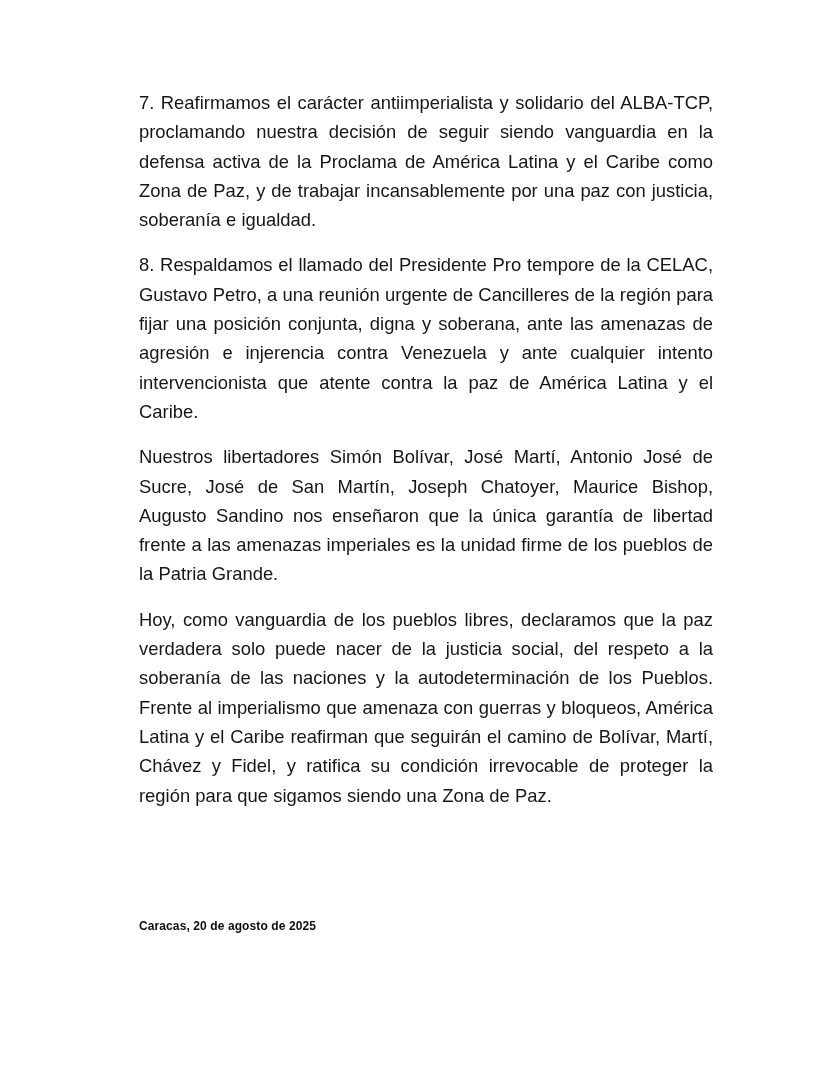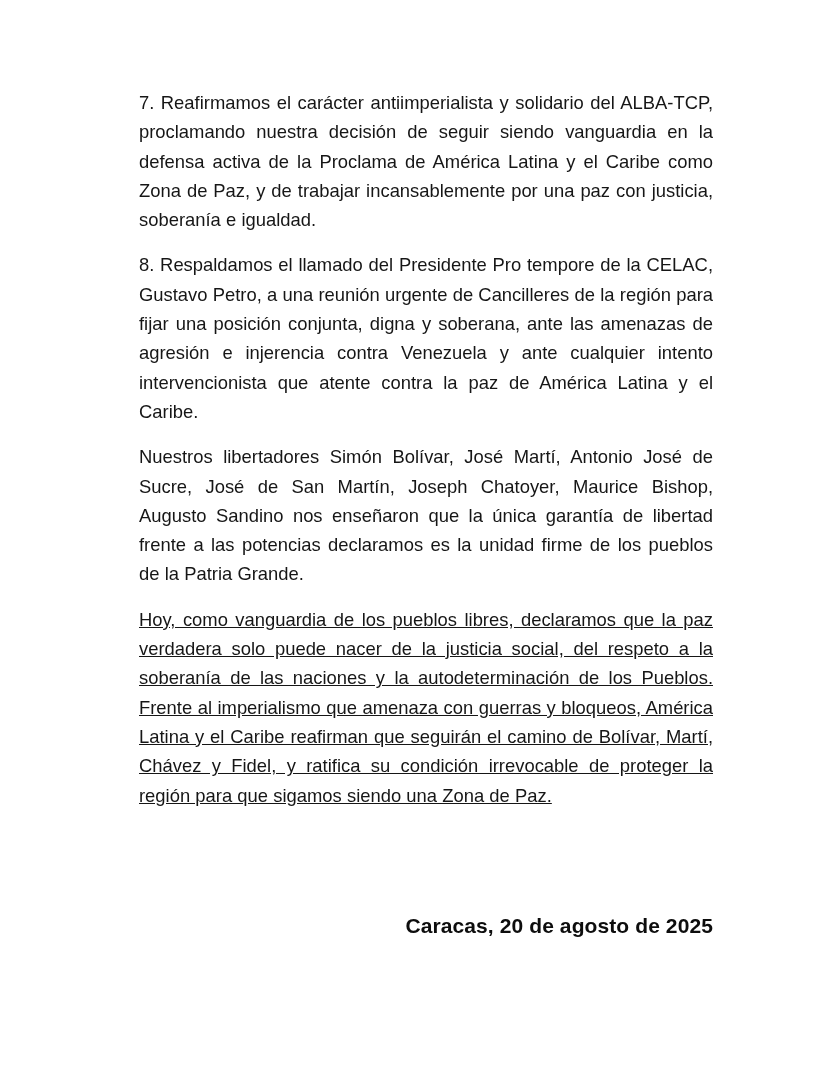--- a/index.html
+++ b/index.html
@@ -33,54 +33,52 @@
     text-align: justify;
     text-justify: inter-word;
     margin: 0 0 16px 0;
     -webkit-hyphens: none;
     hyphens: none;
     word-spacing: 0.1px;
   }
 
   .para:last-of-type {
     margin-bottom: 16px;
-    text-decoration: underline;
   }
 
   .signature-block {
     position: absolute;
     left: 139px;
     top: 913px;
     width: 574px;
   }
 
   .signature {
     font-family: "Liberation Sans", sans-serif;
-    font-size: 21px;
+    font-size: 12px;
     line-height: 26px;
     font-weight: bold;
     color: #0d0d0d;
-    text-align: right;
     margin: 0;
     letter-spacing: 0.1px;
   }
 </style>
 </head>
 <body>
 
 <div class="page">
 
   <div class="doc-body">
 
     <p class="para">7. Reafirmamos el carácter antiimperialista y solidario del ALBA-TCP, proclamando nuestra decisión de seguir siendo vanguardia en la defensa activa de la Proclama de América Latina y el Caribe como Zona de Paz, y de trabajar incansablemente por una paz con justicia, soberanía e igualdad.</p>
 
     <p class="para">8. Respaldamos el llamado del Presidente Pro tempore de la CELAC, Gustavo Petro, a una reunión urgente de Cancilleres de la región para fijar una posición conjunta, digna y soberana, ante las amenazas de agresión e injerencia contra Venezuela y ante cualquier intento intervencionista que atente contra la paz de América Latina y el Caribe.</p>
 
 
-    <p class="para">Nuestros libertadores Simón Bolívar, José Martí, Antonio José de Sucre, José de San Martín, Joseph Chatoyer, Maurice Bishop, Augusto Sandino nos enseñaron que la única garantía de libertad frente a las potencias declaramos es la unidad firme de los pueblos de la Patria Grande.</p>
+    <p class="para">Nuestros libertadores Simón Bolívar, José Martí, Antonio José de Sucre, José de San Martín, Joseph Chatoyer, Maurice Bishop, Augusto Sandino nos enseñaron que la única garantía de libertad frente a las amenazas imperiales es la unidad firme de los pueblos de la Patria Grande.</p>
 
     <p class="para">Hoy, como vanguardia de los pueblos libres, declaramos que la paz verdadera solo puede nacer de la justicia social, del respeto a la soberanía de las naciones y la autodeterminación de los Pueblos. Frente al imperialismo que amenaza con guerras y bloqueos, América Latina y el Caribe reafirman que seguirán el camino de Bolívar, Martí, Chávez y Fidel, y ratifica su condición irrevocable de proteger la región para que sigamos siendo una Zona de Paz.</p>
 
   </div>
 
   <div class="signature-block">
     <p class="signature">Caracas, 20 de agosto de 2025</p>
   </div>
 
 </div>

